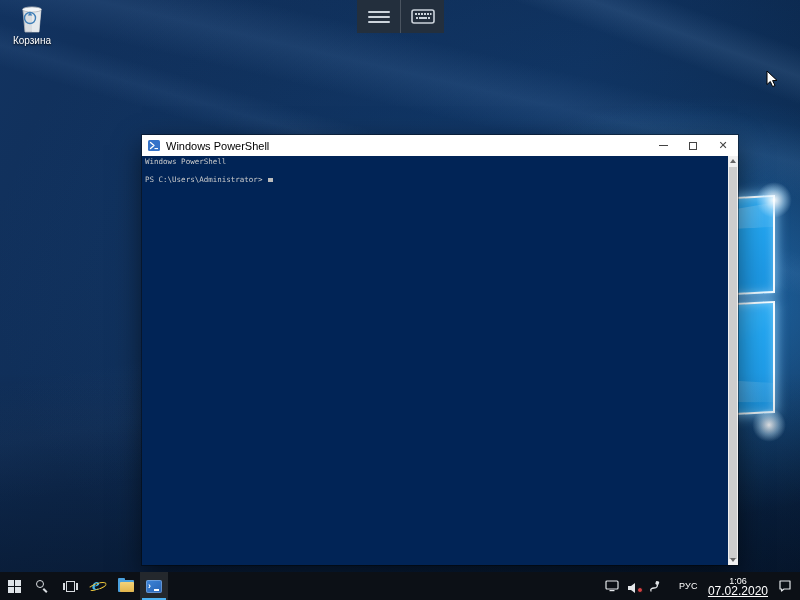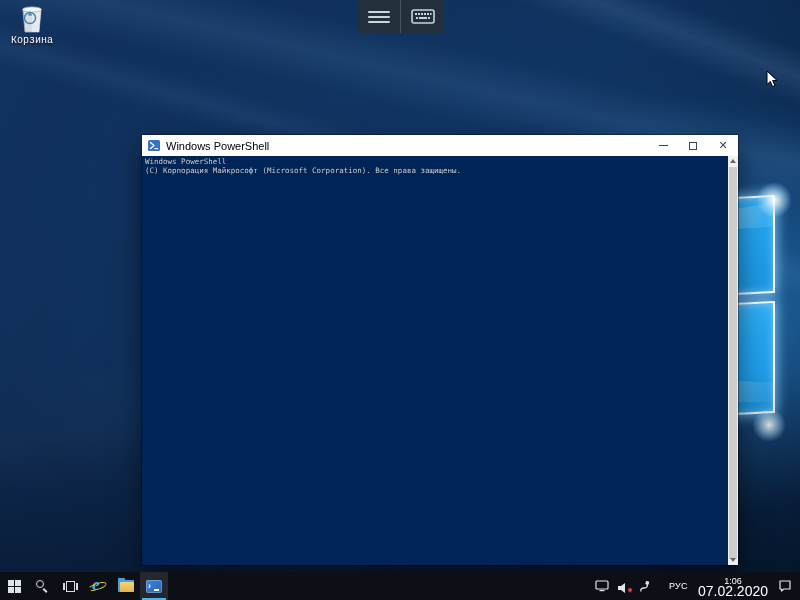--- a/index.html
+++ b/index.html
@@ -59,21 +59,21 @@
   
   .vm-toolbar { position:absolute; left:357px; top:0; width:87px; height:33px;
     background:#232f3d; display:flex; z-index:30; }
   .vm-btn { flex:1; display:flex; align-items:center; justify-content:center; cursor:pointer; }
   .vm-btn + .vm-btn { border-left:1px solid rgba(255,255,255,0.18); }
   .hamburger { width:22px; }
   .hamburger span { display:block; height:2px; background:#ccd4dc; margin:3px 0; border-radius:1px; }
   .kbd-svg { display:block; }
 
   
-  .recycle-bin { position:absolute; left:4px; top:3px; width:56px; text-align:center; z-index:20; cursor:pointer;font-family:Liberation Mono, monospace; }
+  .recycle-bin { position:absolute; left:4px; top:3px; width:56px; text-align:center; z-index:20; cursor:pointer; }
   .recycle-bin .icon { display:block; margin:0 auto; }
   .recycle-bin .label { display:block; margin-top:1px; font-size:10px; color:#fff;
     text-shadow:0 1px 2px rgba(0,0,0,0.9); }
 
   
   .ps-window { position:absolute; left:142px; top:135px; width:596px; height:430px;
     box-shadow:0 10px 26px rgba(0,0,0,0.55), 0 0 0 1px rgba(0,0,0,0.35); z-index:25;
     background:#012456; }
   .titlebar { height:21px; background:#ffffff; display:flex; align-items:center; }
   .titlebar .ps-ico { margin:0 6px 0 6px; flex:0 0 auto; display:block; }
@@ -134,21 +134,21 @@
   .ps-tb-ico { width:16px; height:13px; border-radius:2px; background:linear-gradient(145deg,#3e85d8,#2763b4);
     position:relative; box-shadow:0 0 0 1px rgba(255,255,255,0.25) inset; }
   .ps-tb-ico .gt { position:absolute; left:2px; top:1px; color:#fff; font-size:9px; font-weight:bold; line-height:11px; }
   .ps-tb-ico .us { position:absolute; left:8px; bottom:2px; width:5px; height:1.3px; background:#fff; }
 
   .tb-right { margin-left:auto; display:flex; align-items:center; padding-right:4px; }
   .tray-btn { height:28px; display:flex; align-items:center; justify-content:center; padding:0 4px; cursor:pointer; }
   .lang { font-size:9px; color:#fff; letter-spacing:0.3px;margin-left:10px; }
   .clock { display:flex; flex-direction:column; align-items:center; line-height:10px; padding:0 6px; }
   .clock .time { font-size:9px; color:#fff; }
-  .clock .date { font-size:14px; color:#fff; }
+  .clock .date { font-size:12px; color:#fff;text-decoration:underline; }
 
   .vol-wrap { position:relative; width:14px; height:12px; }
   .vol-badge { position:absolute; right:-2px; bottom:-1px; width:6px; height:6px; border-radius:50%;
     background:#d84040; border:1px solid #0c1016; }
 
   
   .mouse-cursor { position:absolute; left:766px; top:70px; z-index:60; pointer-events:none; }
 </style>
 </head>
 <body>
@@ -223,22 +223,22 @@
         <span class="glyph-max"></span>
       </div>
       <div class="win-btn">
         <span class="glyph-close">✕</span>
       </div>
     </div>
   </div>
 
   <div class="console">
     <div class="console-line">Windows PowerShell</div>
-    <div class="console-line">(C) Корпорация Майкрософт (Microsoft Corporation). Все права защищены.</div>
     <div class="console-line"></div>
+    <div class="prompt-line"><span>PS C:\Users\Administrator&gt; </span><span class="cursor"></span></div>
   </div>
 
   <div class="scrollbar">
     <div class="sb-arrow up">
         <span class="tri-up"></span>
       </div>
     <div class="sb-thumb"></div>
     <div class="sb-arrow down">
         <span class="tri-down"></span>
       </div>

